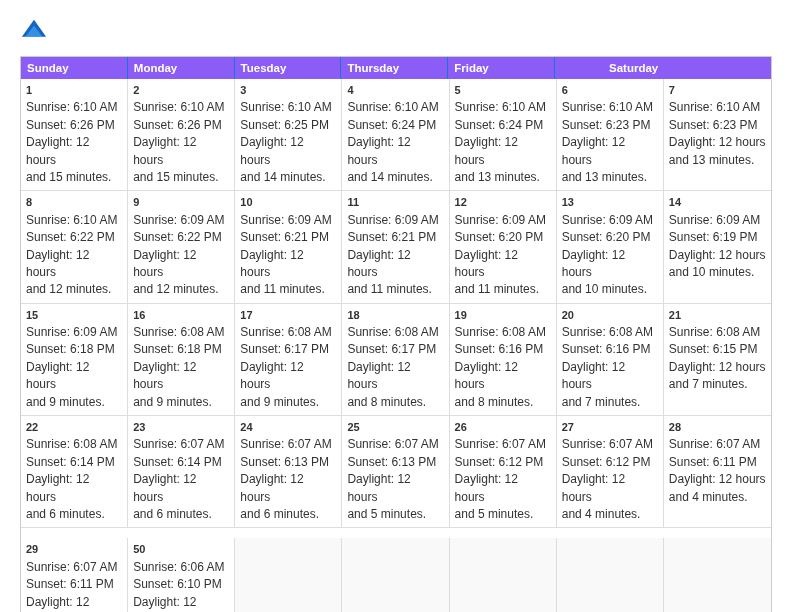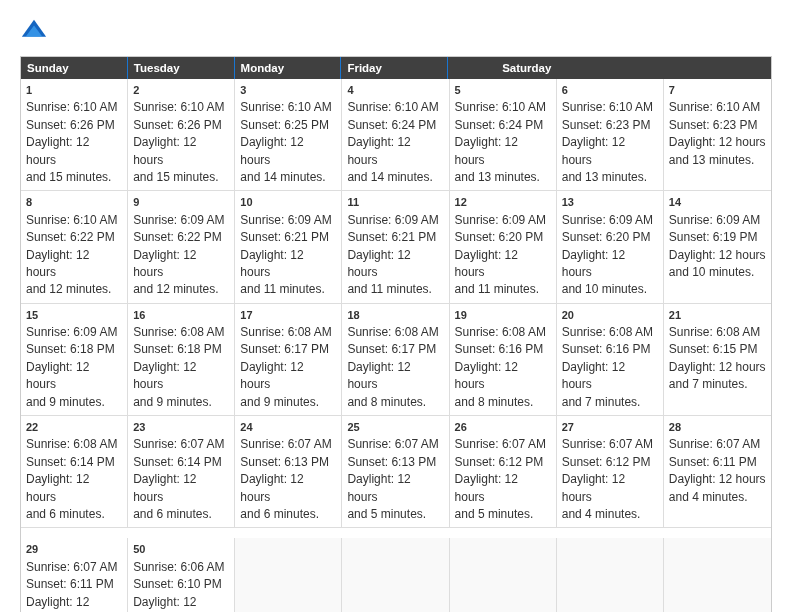--- a/index.html
+++ b/index.html
@@ -63,21 +63,21 @@
     }
     .calendar {
       flex: 1;
       display: flex;
       flex-direction: column;
       border: 1px solid #ccc;
     }
     .cal-header {
       display: grid;
       grid-template-columns: repeat(7, 1fr);
-      background: #404040;
+      background: #8b5cf6;
     }
     .cal-header-cell {
       color: #fff;
       font-size: 11.5px;
       font-weight: bold;
       padding: 5px 6px;
       text-align: left;
       border-right: 1px solid #1976d2;
     }
     .cal-header-cell:last-child { border-right: none; margin-left: 48px; }
@@ -133,22 +133,23 @@
     </div>
     <div class="title-block">
       <div class="main-title"></div>
       <div class="subtitle"></div>
     </div>
   </div>
 
   <div class="calendar">
     <div class="cal-header">
     <div class="cal-header-cell">Sunday</div>
+        <div class="cal-header-cell">Monday</div>
         <div class="cal-header-cell">Tuesday</div>
-        <div class="cal-header-cell">Monday</div>
+        <div class="cal-header-cell">Thursday</div>
         <div class="cal-header-cell">Friday</div>
         <div class="cal-header-cell">Saturday</div>
       </div>
     <div class="cal-body">
     <div class="cal-row">
           <div class="cal-cell">
             <span class="day-num">1</span>
             <div class="cell-text">Sunrise: 6:10 AM<br>Sunset: 6:26 PM<br>Daylight: 12 hours<br>and 15 minutes.</div>
           </div>
           <div class="cal-cell">

